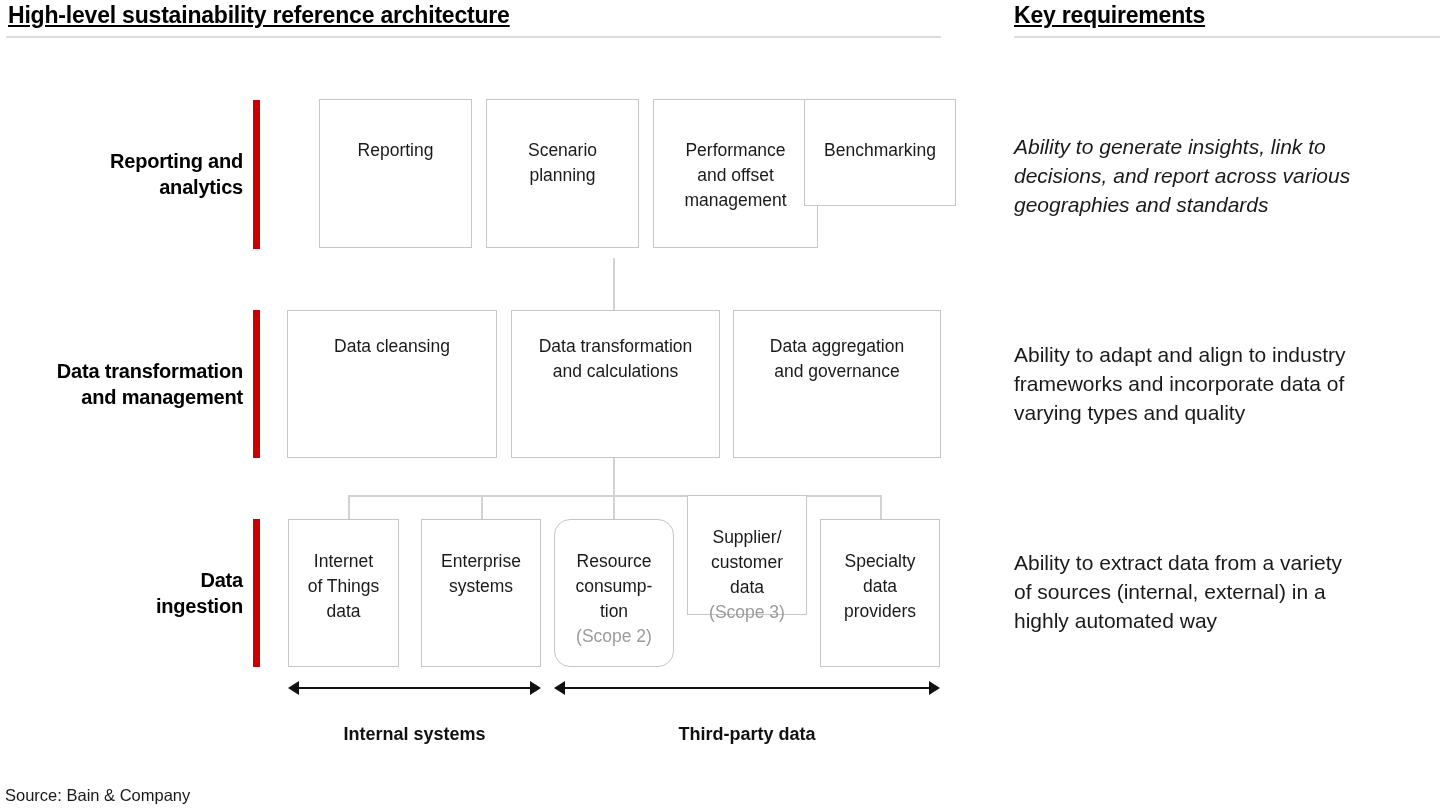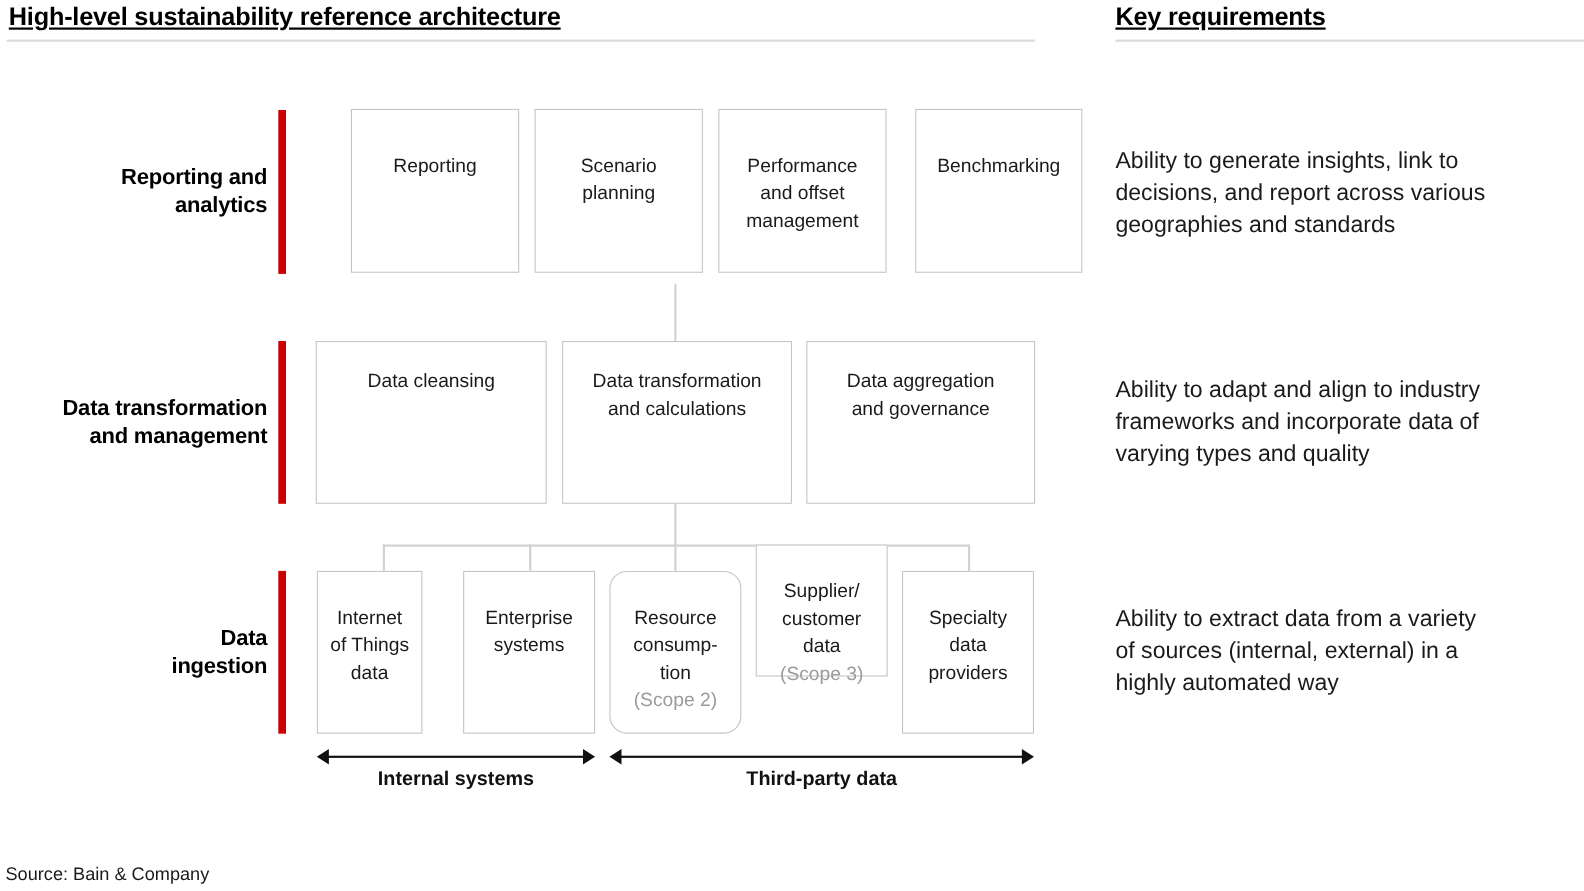--- a/index.html
+++ b/index.html
@@ -29,21 +29,21 @@
   .conn-v { position:absolute; width:1.5px; background:#d2d2d2; }
   .conn-h { position:absolute; height:1.5px; background:#d2d2d2; }
 
   .arrow { position:absolute; height:14px; }
   .arrow .shaft { position:absolute; left:9px; right:9px; top:6px; height:2px; background:#111; }
   .arrow::before, .arrow::after { content:""; position:absolute; top:0; width:0; height:0;
          border-top:7px solid transparent; border-bottom:7px solid transparent; }
   .arrow::before { left:0; border-right:11px solid #111; }
   .arrow::after  { right:0; border-left:11px solid #111; }
   .arrow-label { position:absolute; text-align:center; font-size:18px; font-weight:700;
-                 color:#111; }
+                 color:#111;margin-top:26px; }
 
   .source { position:absolute; left:5px; top:786px; font-size:16.5px; color:#1a1a1a; }
 </style>
 </head>
 <body>
 
 <div class="canvas">
 
   <div class="hdr-title" style="left:8px;">High-level sustainability reference architecture</div>
   <div class="hdr-title" style="left:1014px;">Key requirements</div>
@@ -54,30 +54,30 @@
 analytics</div>
   <div class="accent-bar" style="top:100px; height:149px;"></div>
 
   <div class="box pt-r1" style="left:287px; top:99px; width:153px; height:149px;">
     <div class="box-label">Reporting</div>
   </div>
   <div class="box pt-r1" style="left:454px; top:99px; width:153px; height:149px;">
     <div class="box-label">Scenario
 planning</div>
   </div>
-  <div class="box pt-r1" style="left:621px; top:99px; width:153px; height:149px;">
+  <div class="box pt-r1" style="left:621px; top:99px; width:165px; height:149px;">
     <div class="box-label">Performance
 and offset
 management</div>
   </div>
-  <div class="box pt-r1" style="left:800px; top:99px; width:152px; height:149px;">
+  <div class="box pt-r1" style="left:772px; top:99px; width:152px; height:107px;">
     <div class="box-label">Benchmarking</div>
   </div>
 
-  <div class="req" style="top:132px;">Ability to generate insights, link to
+  <div class="req" style="top:132px;font-style:italic;">Ability to generate insights, link to
 decisions, and report across various
 geographies and standards</div>
 
   <div class="conn-v" style="left:613px; top:258px; height:52px;"></div>
 
   <div class="row-label" style="top:310px; height:148px;">Data transformation
 and management</div>
   <div class="accent-bar" style="top:310px; height:148px;"></div>
 
   <div class="box pt-r2" style="left:287px; top:310px; width:210px; height:148px;">
@@ -101,21 +101,21 @@
   <div class="conn-v" style="left:348px; top:495px; height:24px;"></div>
   <div class="conn-v" style="left:481px; top:495px; height:24px;"></div>
   <div class="conn-v" style="left:613px; top:495px; height:24px;"></div>
   <div class="conn-v" style="left:747px; top:495px; height:24px;"></div>
   <div class="conn-v" style="left:880px; top:495px; height:24px;"></div>
 
   <div class="row-label" style="top:519px; height:148px;">Data
 ingestion</div>
   <div class="accent-bar" style="top:519px; height:148px;"></div>
 
-  <div class="box pt-r3" style="left:288px; top:519px; width:96px; height:148px;">
+  <div class="box pt-r3" style="left:288px; top:519px; width:111px; height:148px;">
     <div class="box-label">Internet
 of Things
 data</div>
   </div>
   <div class="box pt-r3" style="left:421px; top:519px; width:120px; height:148px;">
     <div class="box-label">Enterprise
 systems</div>
   </div>
   <div class="box pt-r3" style="left:554px; top:519px; width:120px; height:148px;border-radius:16px;">
     <div class="box-label">Resource

